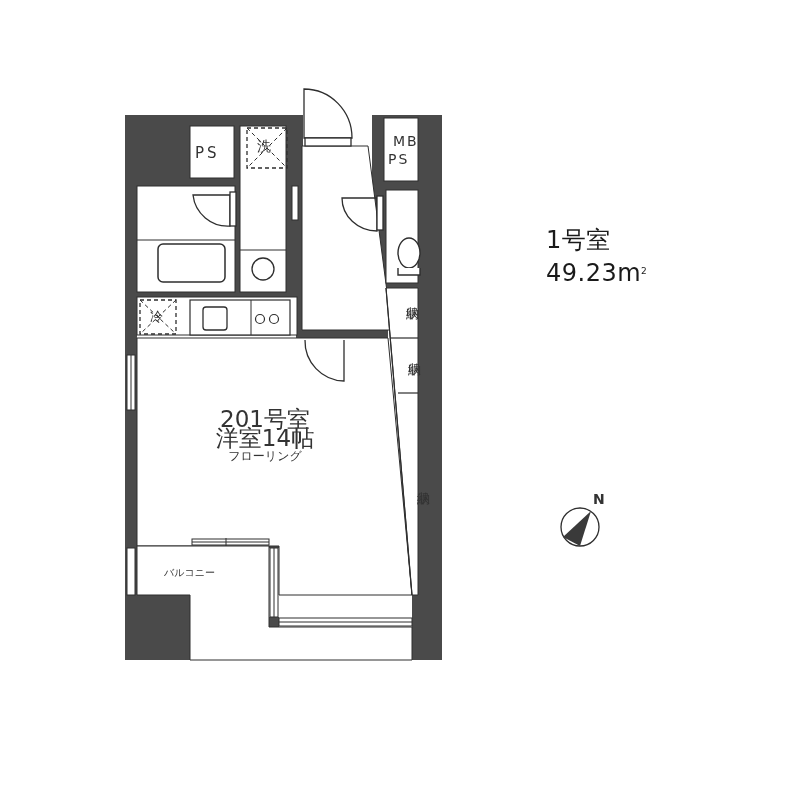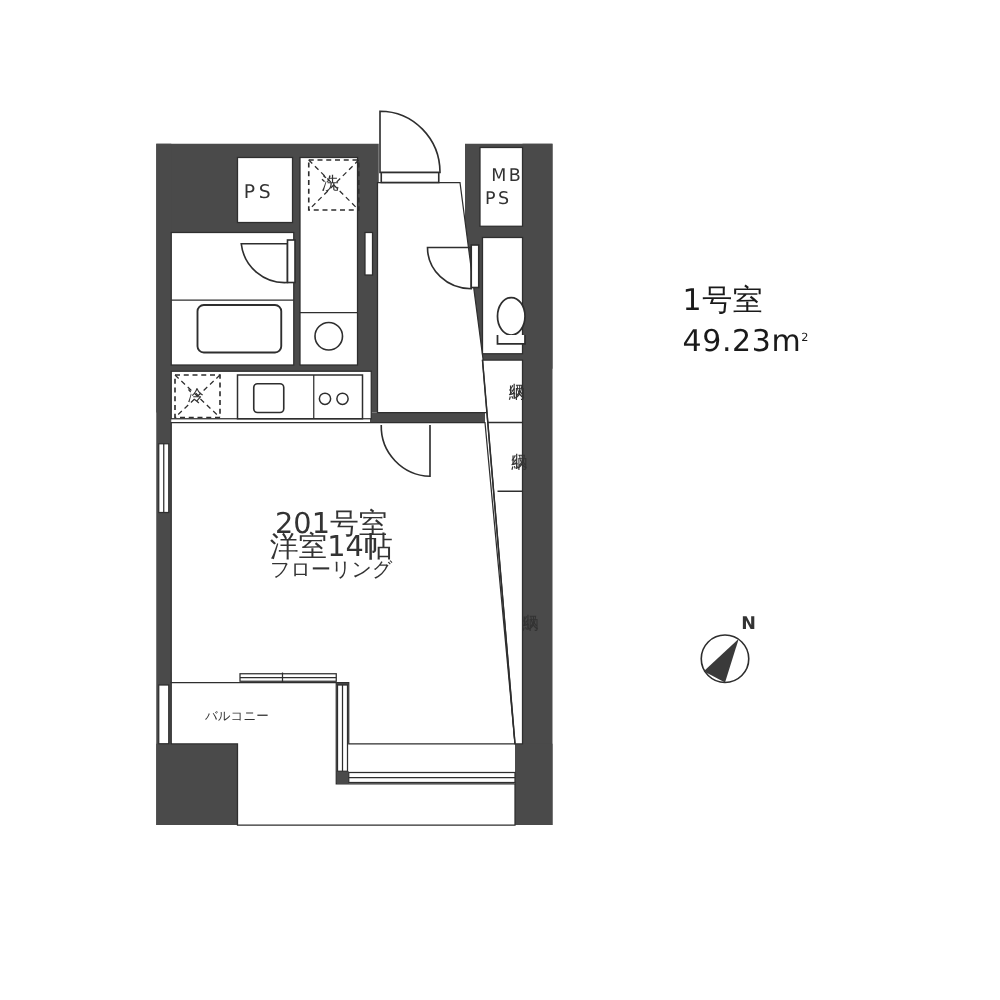--- a/index.html
+++ b/index.html
@@ -7,21 +7,21 @@
            font-family: "DejaVu Sans", sans-serif; color: #2b2b2b; }
     .plan { position: absolute; left: 0; top: 0; width: 643px; height: 800px; }
     .info { position: absolute; left: 546px; top: 224px; font-size: 24px; line-height: 33px;
             color: #1a1a1a; font-family: "DejaVu Sans", sans-serif; letter-spacing: 0.5px; }
     .info div { white-space: nowrap; }
     .sup { font-size: 9px; vertical-align: top; position: relative; top: -2px; }
     .lbl { position: absolute; font-family: "DejaVu Sans", sans-serif; color: #333; white-space: nowrap; }
     .vert { writing-mode: vertical-rl; text-orientation: upright; font-size: 13px; letter-spacing: 1px; line-height: 14px; }
     .room-label { position: absolute; left: 210px; top: 410px; width: 110px; text-align: center; color: #333; }
     .room-label .l1, .room-label .l2 { font-size: 23px; line-height: 19px; }
-    .room-label .l3 { font-size: 16px; line-height: 16px; }
+    .room-label .l3 { font-size: 12px; line-height: 16px; }
     .compass { position: absolute; left: 558px; top: 493px; width: 50px; height: 56px; }
   </style>
 </head>
 <body>
 
 <div class="plan">
   <svg width="800" height="800" viewBox="0 0 800 800" xmlns="http://www.w3.org/2000/svg">
 
     <g fill="#4a4a4a">
 

